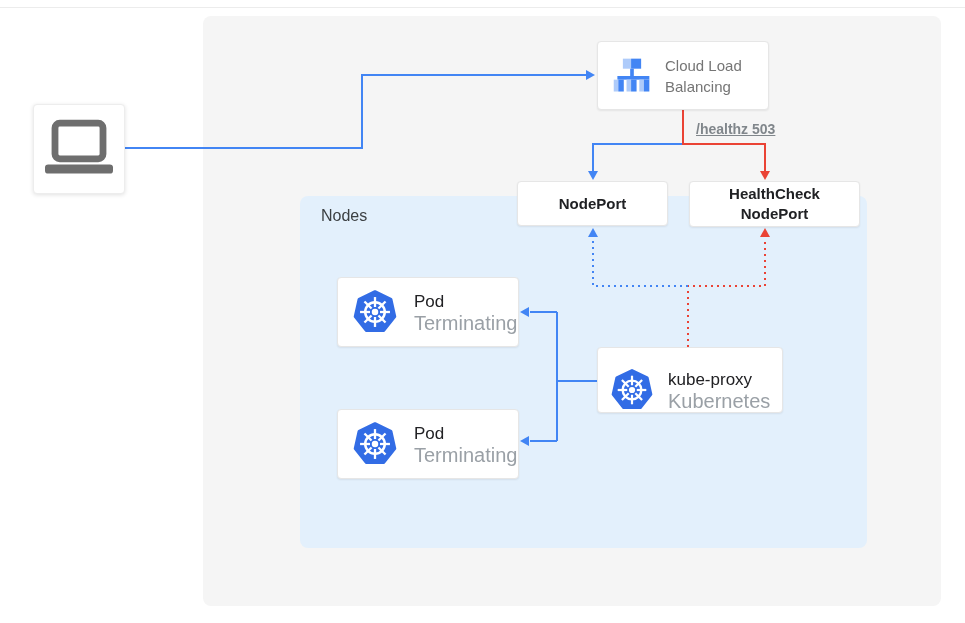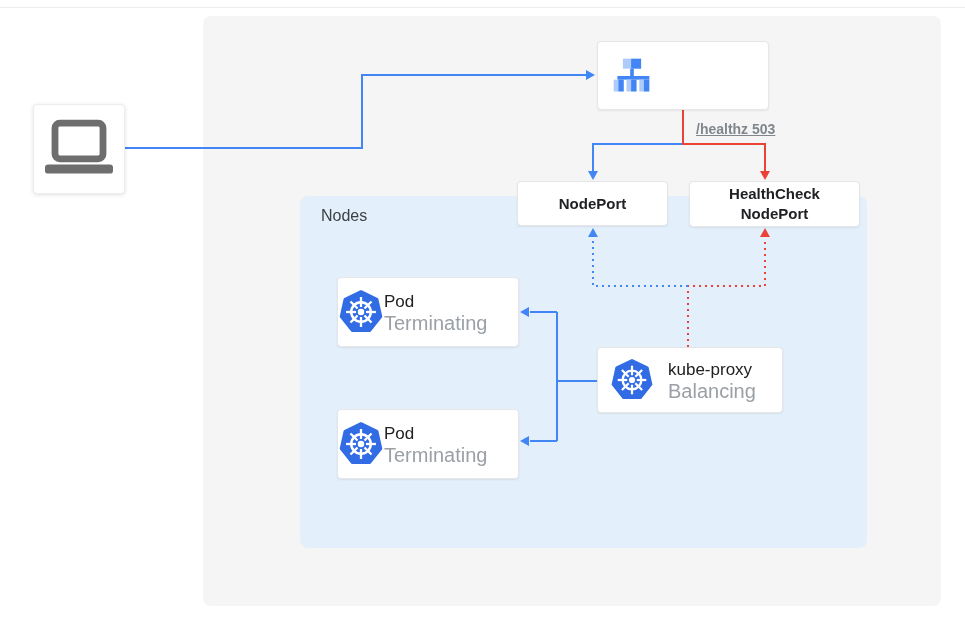--- a/index.html
+++ b/index.html
@@ -15,24 +15,24 @@
   .card{position:absolute;background:#ffffff;border:1px solid #e6e6e6;border-radius:4px;
         box-shadow:0 1px 2px rgba(0,0,0,0.07);box-sizing:border-box;}
   .client-card{left:33px;top:104px;width:92px;height:90px;display:flex;align-items:center;justify-content:center;
         border-color:#ededed;box-shadow:0 1px 4px rgba(0,0,0,0.12);}
   .lb-card{left:597px;top:41px;width:172px;height:69px;display:flex;align-items:center;gap:12px;padding-left:13px;}
   .lb-label{font-size:15px;line-height:21px;color:#757575;width:95px;}
   .port-card{display:flex;flex-direction:column;align-items:center;justify-content:center;
         font-weight:bold;font-size:15px;color:#202124;text-align:center;line-height:20px;}
   .nodeport-card{left:517px;top:181px;width:151px;height:45px;}
   .hc-card{left:689px;top:181px;width:171px;height:46px;}
-  .entity-card{display:flex;align-items:center;}
+  .entity-card{display:flex;align-items:center;gap:16px;padding-left:14px;}
   .pod1-card{left:337px;top:277px;width:182px;height:70px;}
   .pod2-card{left:337px;top:409px;width:182px;height:70px;}
-  .kp-card{left:597px;top:347px;width:186px;height:66px;padding-left:12px;gap:14px;}
+  .kp-card{left:597px;top:347px;width:186px;height:66px;padding-left:12px;gap:14px;align-items:flex-end;}
   .entity-title{font-size:17px;color:#212124;line-height:23px;}
   .entity-sub{font-size:20px;color:#9aa0a6;line-height:21px;}
   .healthz-label{position:absolute;left:696px;top:121px;font-size:14px;font-weight:bold;color:#80868b;text-decoration:underline;}
   .connections{position:absolute;left:0;top:0;width:965px;height:623px;pointer-events:none;}
   .icon-wrap{display:flex;align-items:center;justify-content:center;}
 </style>
 </head>
 <body>
 
 <div class="top-hairline"></div>
@@ -94,20 +94,21 @@
       <rect x="21" y="15" width="4" height="8" fill="#4285f4"></rect>
       <rect x="7" y="23" width="35" height="4" fill="#4285f4"></rect>
       <rect x="3" y="27" width="5" height="13" fill="#aecbfa"></rect>
       <rect x="8" y="27" width="6" height="13" fill="#4285f4"></rect>
       <rect x="17" y="27" width="5" height="13" fill="#aecbfa"></rect>
       <rect x="22" y="27" width="6" height="13" fill="#4285f4"></rect>
       <rect x="31" y="27" width="5" height="13" fill="#aecbfa"></rect>
       <rect x="36" y="27" width="6" height="13" fill="#4285f4"></rect>
     </svg>
   </span>
+  <span class="lb-label">Cloud Load Balancing</span>
 </div>
 
 <div class="healthz-label">/healthz 503</div>
 
 <div class="card port-card nodeport-card">
   <span>NodePort</span>
 </div>
 
 <div class="card port-card hc-card">
   <span>HealthCheck</span>
@@ -175,15 +176,15 @@
           <line x1="14.6" y1="12" x2="19.8" y2="12"></line>
         <line x1="6.5" y1="6.5" x2="10.2" y2="10.2"></line>
           <line x1="13.8" y1="13.8" x2="17.5" y2="17.5"></line>
         <line x1="17.5" y1="6.5" x2="13.8" y2="10.2"></line>
           <line x1="10.2" y1="13.8" x2="6.5" y2="17.5"></line>
       </g>
     </svg>
   </span>
   <span>
     <div class="entity-title">kube-proxy</div>
-    <div class="entity-sub">Balancing</div>
+    <div class="entity-sub">Kubernetes</div>
   </span>
 </div>
 
 </body></html>

